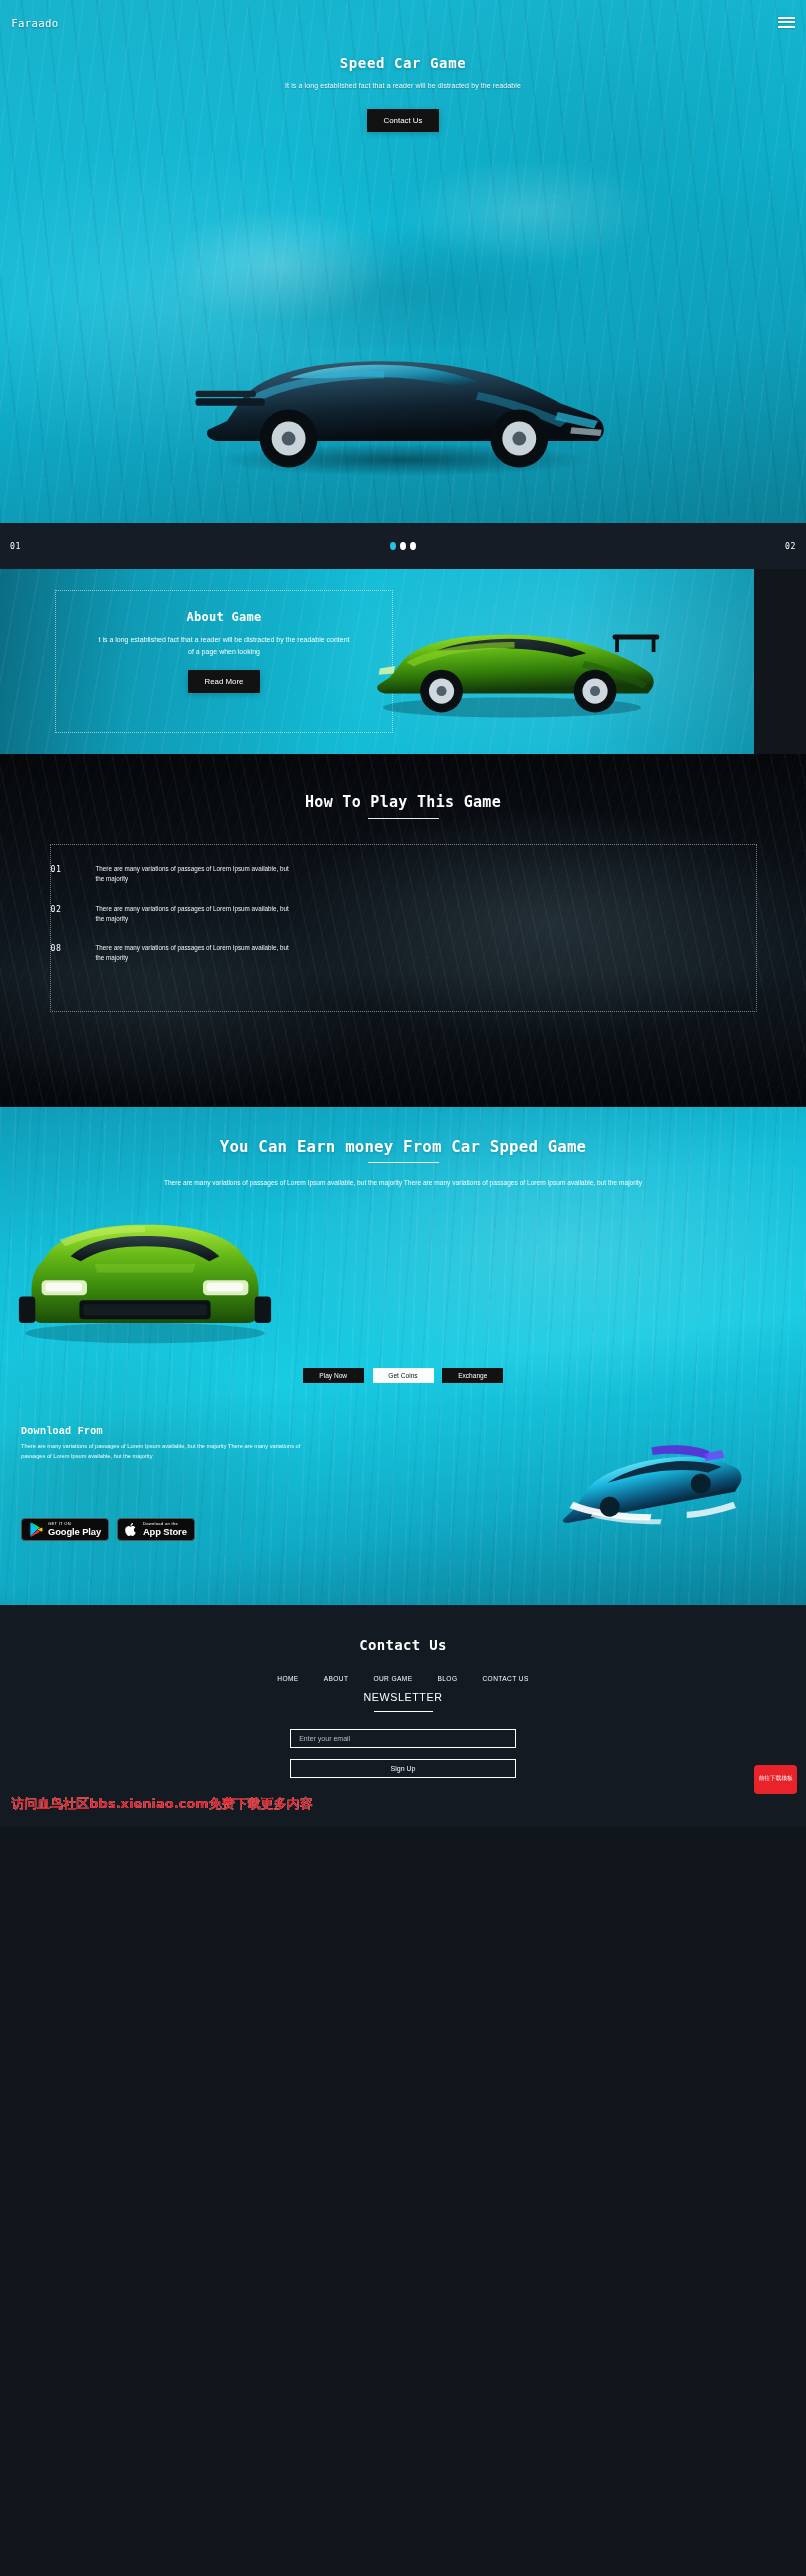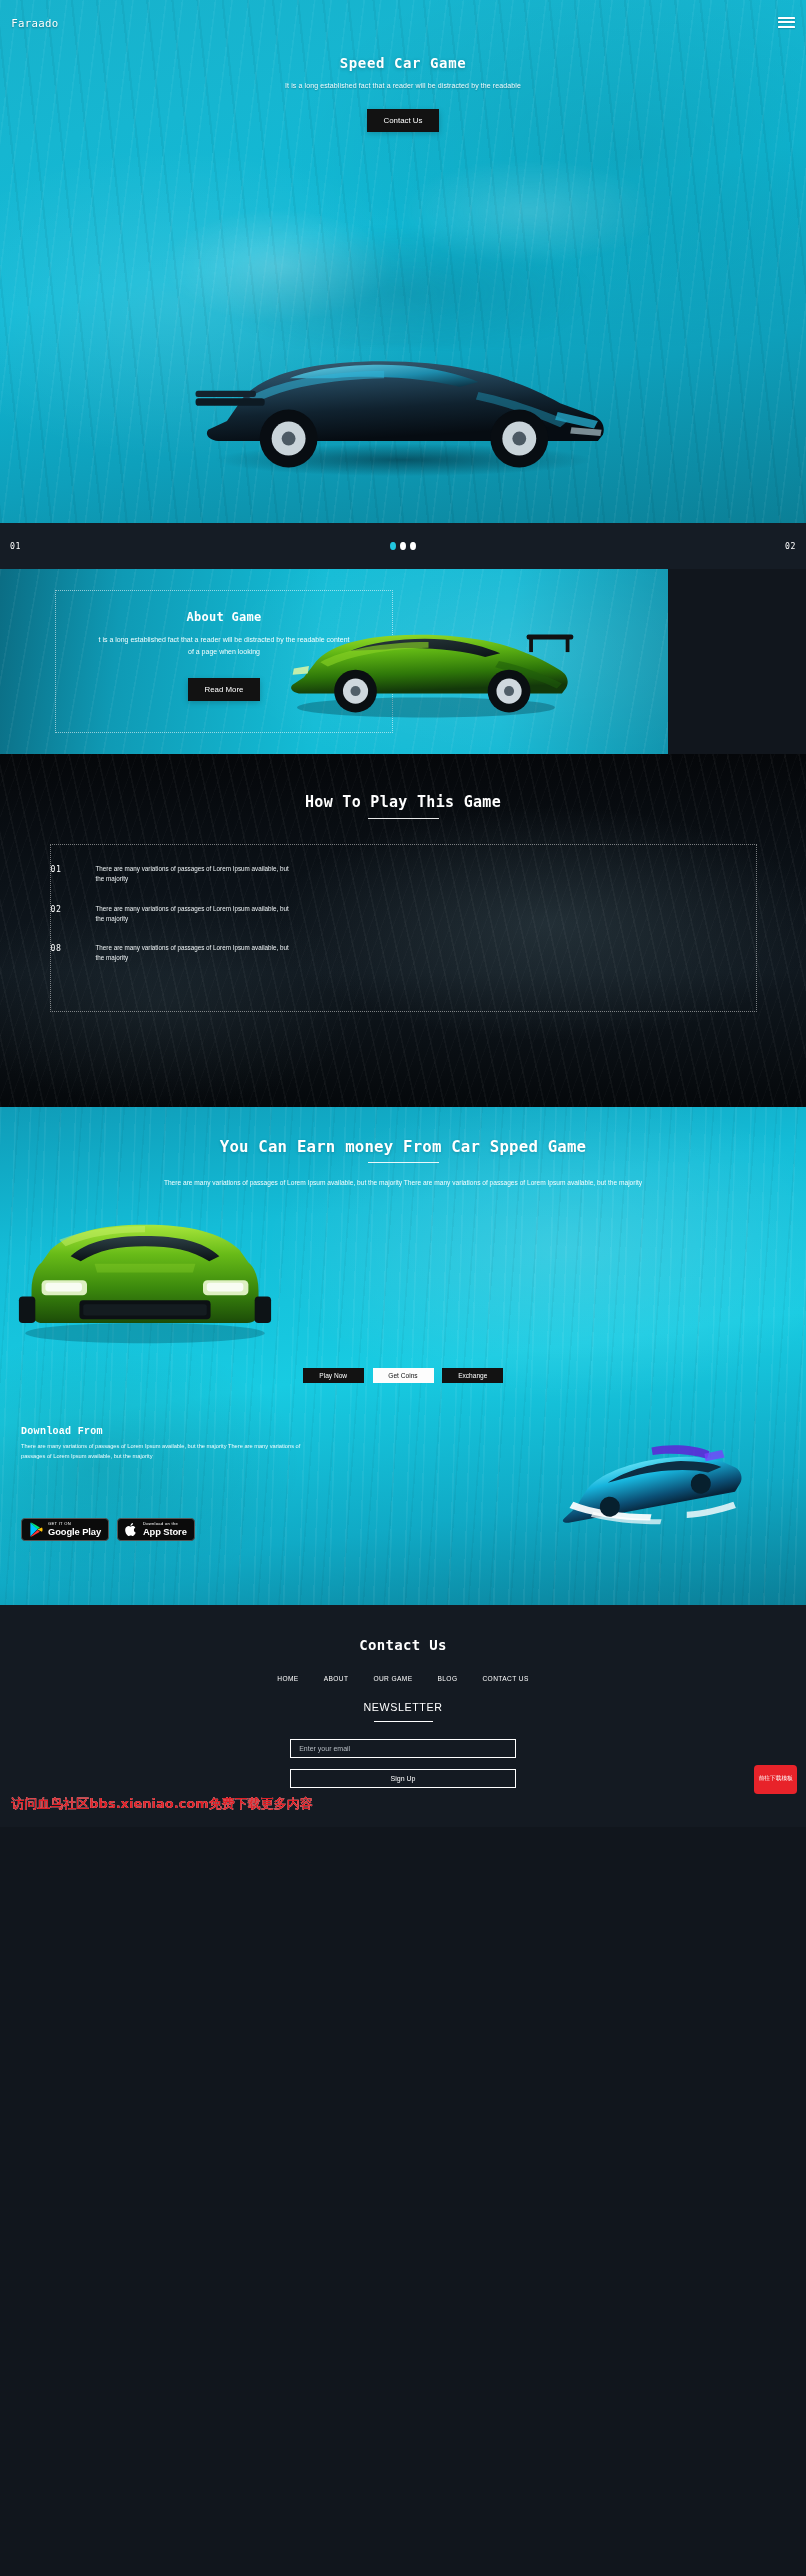--- a/index.html
+++ b/index.html
@@ -87,21 +87,21 @@
     font-size:8.2px; color:#fff; font-family:"DejaVu Sans Mono", monospace; letter-spacing:0.6px;
   }
   .carousel-bar .idx.left { left:10px; }
   .carousel-bar .idx.right { right:10px; }
   .dots { display:flex; gap:4.4px; }
   .dot { width:5.7px; height:8.2px; border-radius:50%; background:#fff; cursor:pointer; }
   .dot.active { background:#22c6e0; }
 
   
   .about {
-    position:relative; height:185px; width:668px; overflow:hidden;
+    position:relative; height:185px; width:754px; overflow:hidden;
     background:
       radial-gradient(ellipse 504px 227px at 78% 45%, rgba(255,255,255,.12), rgba(255,255,255,0) 60%),
       linear-gradient(95deg,#0b6d84 0%, #0f9ab5 18%, #14bcd6 48%, #12b8d4 75%, #0e93ad 100%);
   }
   .about .streaks {
     position:absolute; inset:0;
     background:repeating-linear-gradient(100deg, rgba(255,255,255,.05) 0px, rgba(255,255,255,.05) 1.3px, rgba(255,255,255,0) 1.9px, rgba(255,255,255,0) 19px);
   }
   .about-card {
     position:absolute; left:55px; top:21px; width:338px; height:143px;
@@ -109,21 +109,21 @@
     z-index:3;
   }
   .about-title {
     margin-top:19px; text-align:center; font-size:12px;
     font-family:"DejaVu Sans Mono", monospace; letter-spacing:0.3px;
   }
   .about-text {
     margin:10px auto 0; width:252px; text-align:center;
     font-size:7px; line-height:1.65; color:#f4ffff;
   }
-  .about-btn-wrap { text-align:center; margin-top:21px; }
+  .about-btn-wrap { text-align:center; margin-top:13px; }
   .about-car {
     position:absolute; right:91px; top:30px; width:302px; height:120px; z-index:4;
   }
 
   
   .howto {
     position:relative; width:806px; height:353px; overflow:hidden;
     background:
       radial-gradient(ellipse 441px 189px at 68% 48%, rgba(120,155,165,.20), rgba(0,0,0,0) 62%),
       radial-gradient(ellipse 315px 164px at 20% 70%, rgba(90,120,130,.14), rgba(0,0,0,0) 65%),
@@ -227,21 +227,21 @@
     text-align:center; overflow:hidden;
   }
   .footer-h {
     padding-top:31.5px; font-size:14px; font-family:"DejaVu Sans Mono", monospace; letter-spacing:0.3px;
   }
   .footer-nav {
     display:flex; justify-content:center; gap:25px; margin-top:22px;
     font-size:6.6px; letter-spacing:0.4px;
   }
   .footer-nav a { color:#fff; text-decoration:none; cursor:pointer; }
-  .news-h { margin-top:19px; font-size:10.7px; letter-spacing:0.6px; }
+  .news-h { margin-top:9px; font-size:10.7px; letter-spacing:0.6px; }
   .news-rule { width:59px; height:0.9px; background:#fff; margin:8.2px auto 0; }
   .news-input {
     margin:17px auto 0; width:226px; height:19px; border:0.6px solid #fff;
     display:flex; align-items:center; padding:0 8.2px;
   }
   .news-input span { font-size:7px; color:#b6bcc2; }
   .signup-btn {
     margin:11.3px auto 0; width:226px; height:19.5px; border:0.6px solid #fff;
     display:flex; align-items:center; justify-content:center;
     font-size:7px; color:#fff; cursor:pointer; background:transparent;

